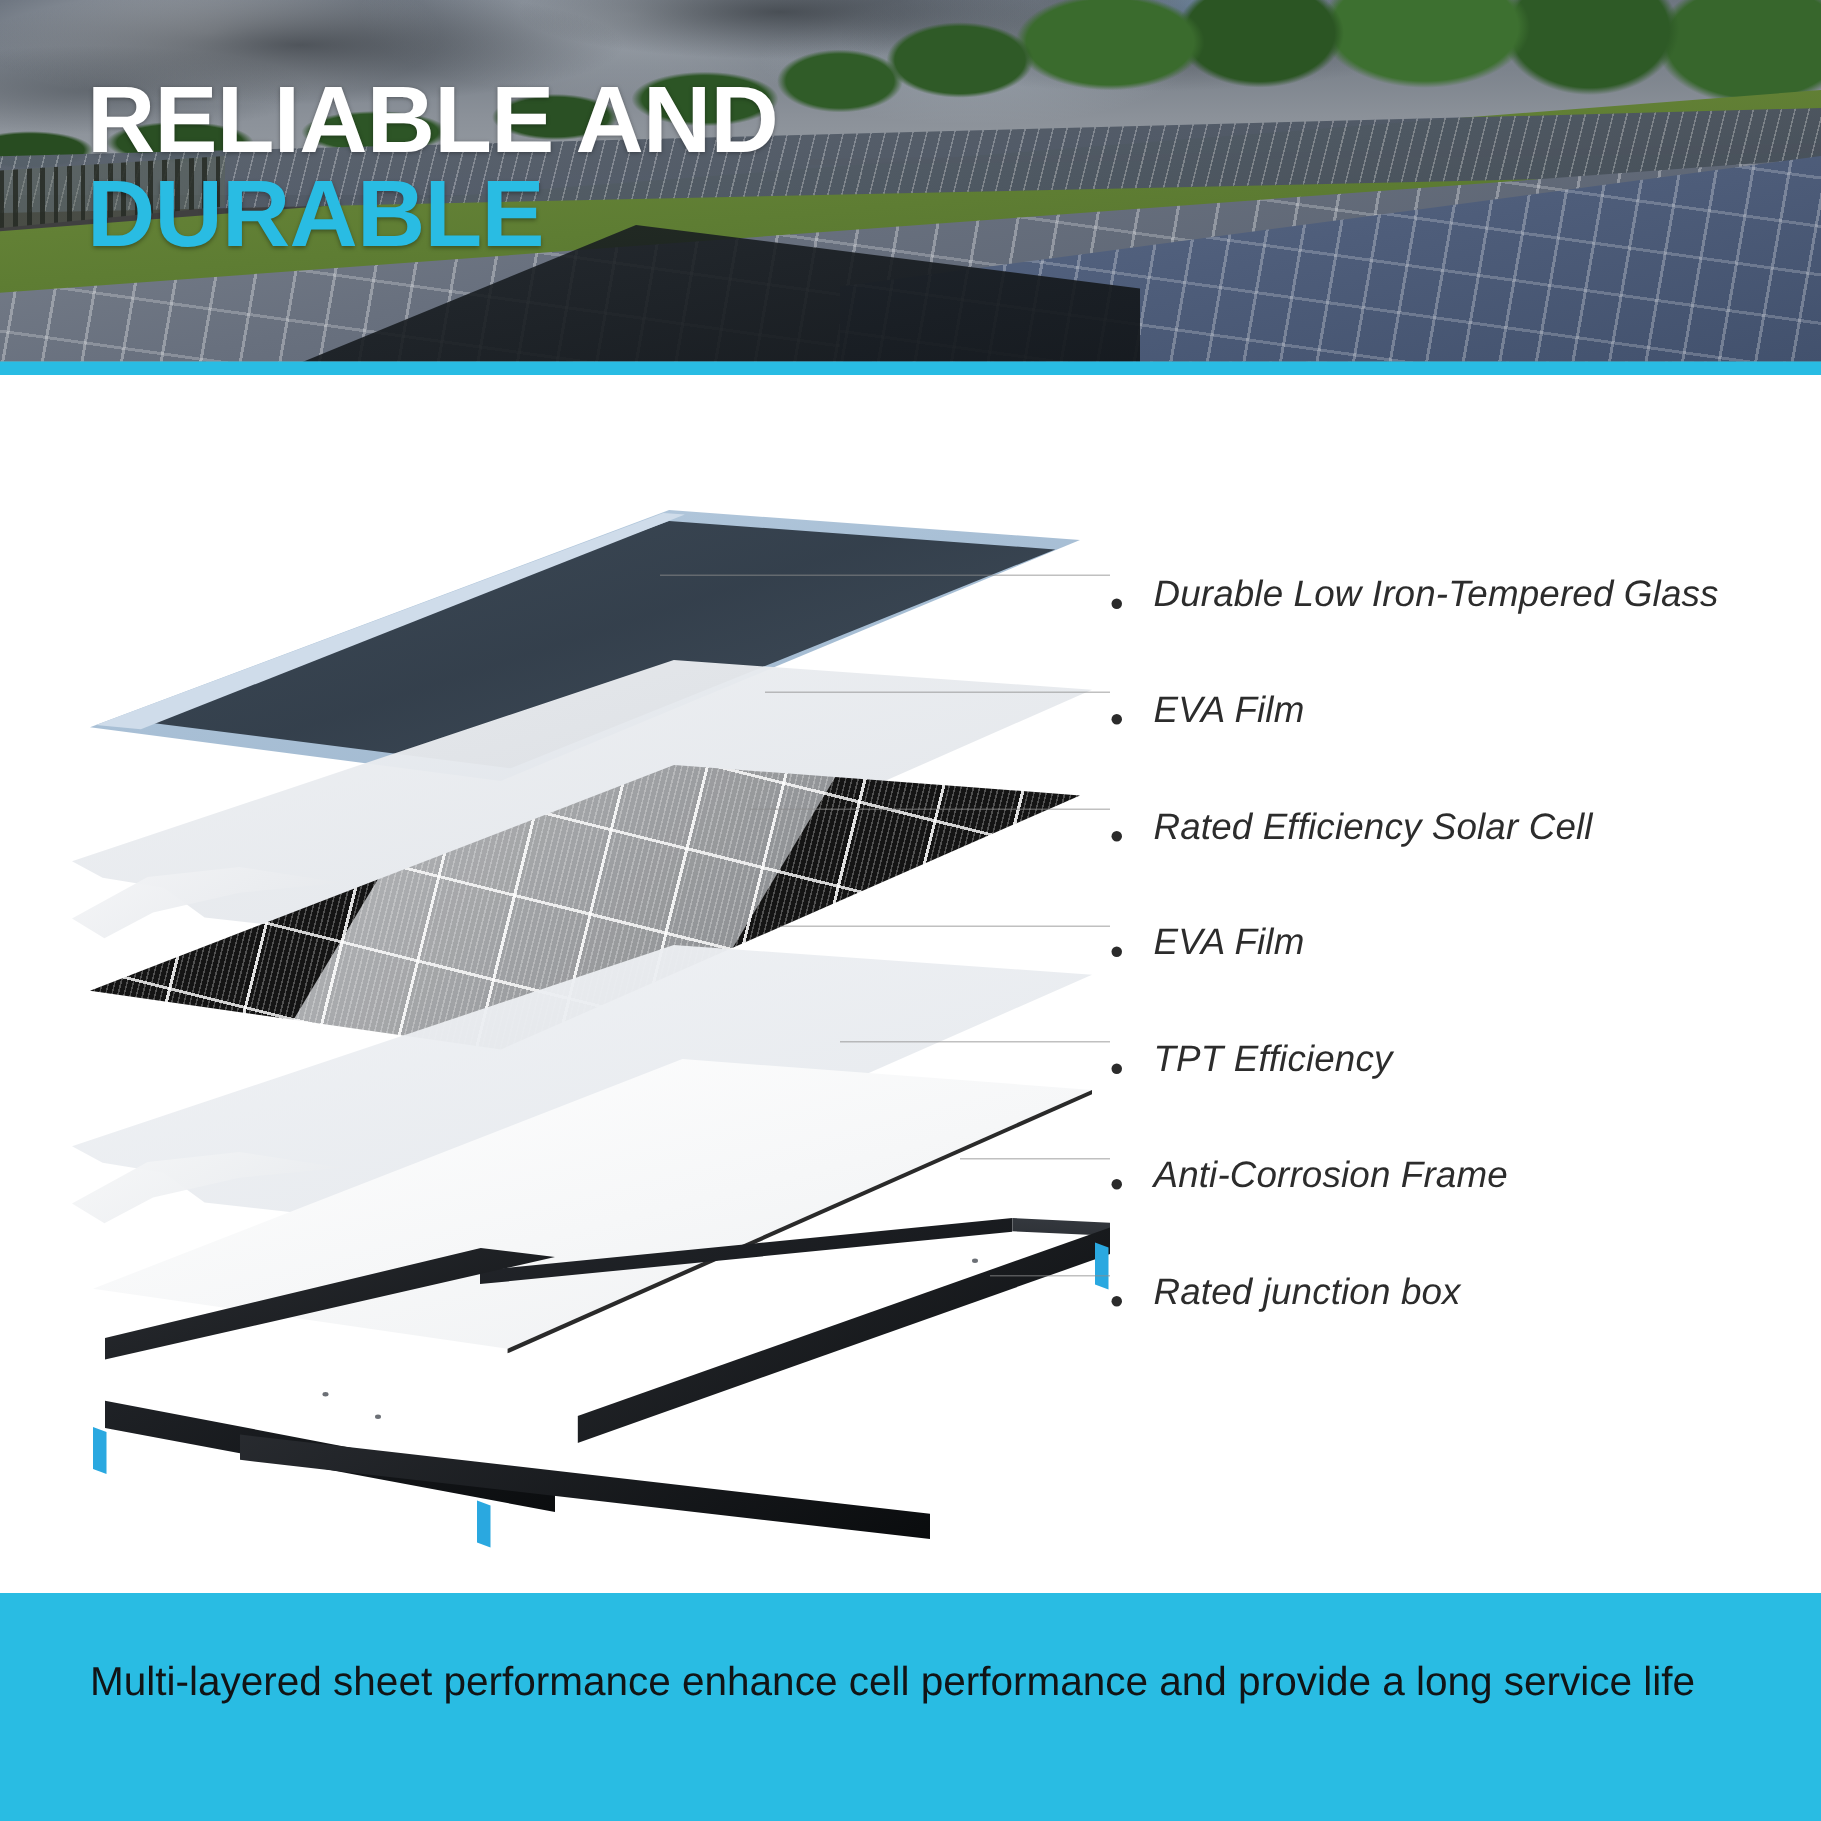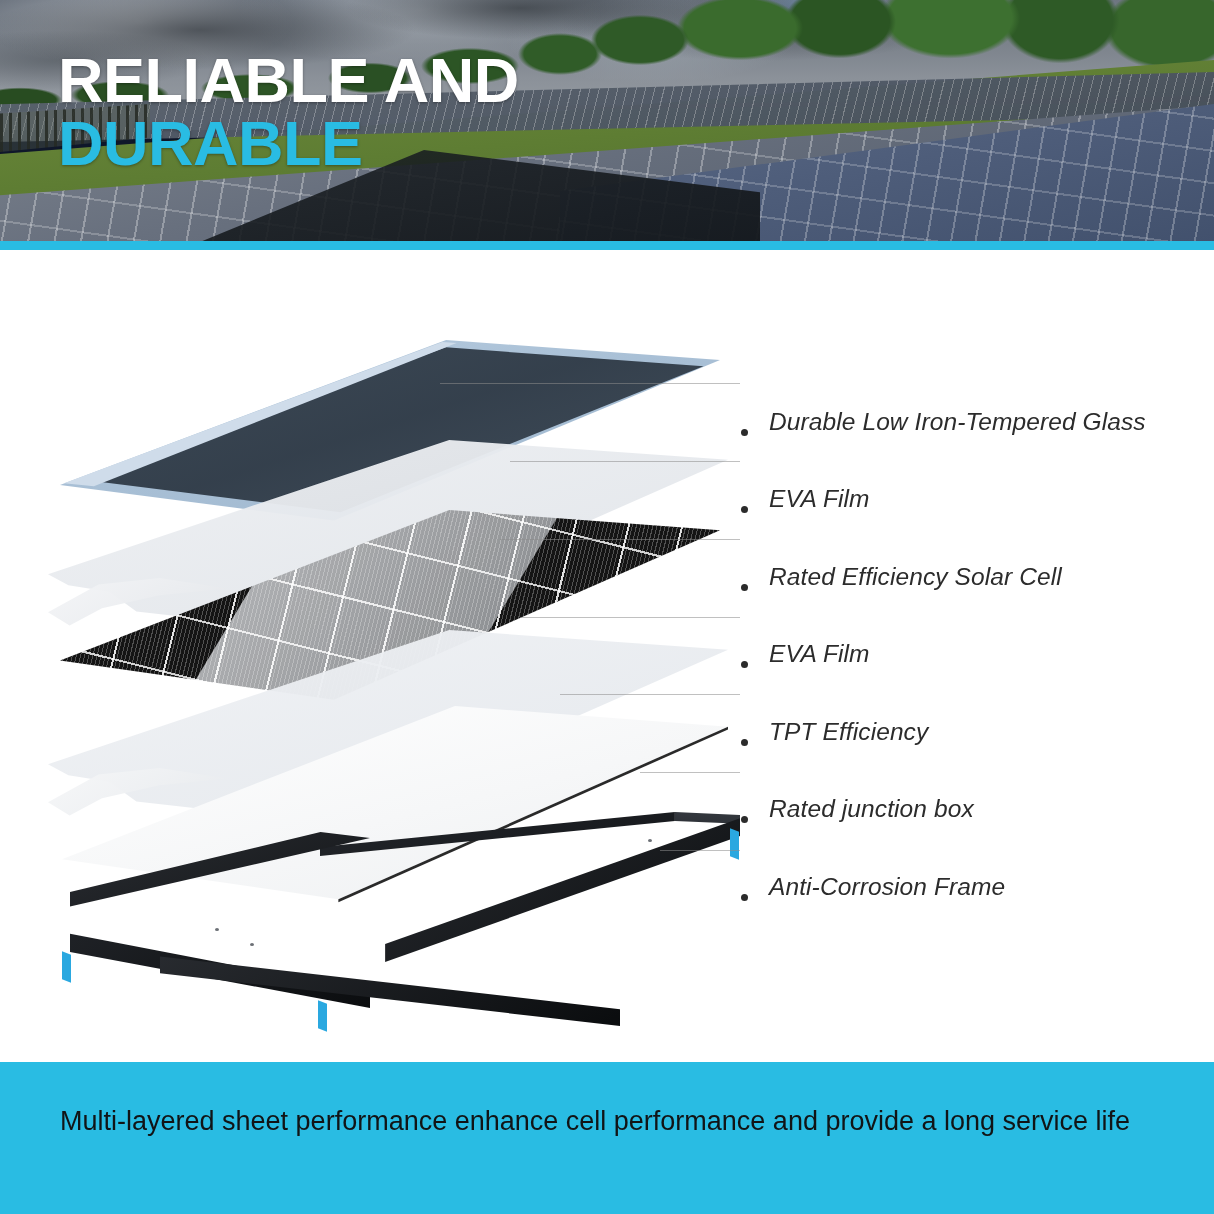--- a/index.html
+++ b/index.html
@@ -6,21 +6,21 @@
   html,body { width:1214px; height:1214px; overflow:hidden; }
   body {
     font-family:"Liberation Sans", sans-serif;
     background:#ffffff;
     position:relative;
   }
 
   
   #hero {
     position:absolute; left:0; top:0; width:1214px; height:241px;
-    overflow:hidden; background:#0f172a;
+    overflow:hidden; background:#404040;
   }
   .hero-sky {
     position:absolute; left:0; top:0; width:1214px; height:130px;
     background:
       radial-gradient(ellipse 220px 70px at 140px 22px, rgba(255,255,255,.42), rgba(255,255,255,0) 70%),
       radial-gradient(ellipse 260px 80px at 420px 10px, rgba(220,225,230,.40), rgba(255,255,255,0) 70%),
       radial-gradient(ellipse 200px 60px at 650px 40px, rgba(180,190,200,.45), rgba(255,255,255,0) 72%),
       linear-gradient(180deg,#6e7681 0%, #7c838c 35%, #8b9199 60%, #9aa0a6 100%);
   }
   .hero-sky-dark {
@@ -258,21 +258,21 @@
   .leader {
     position:absolute; height:1px; background:#8d8d8d; opacity:.55;
   }
 
   
   #features {
     position:absolute; left:741px; top:358px; width:470px;
   }
   .feat {
     position:relative; height:77.5px;
-    display:flex; align-items:flex-end;
+    display:flex; align-items:center;
   }
   .feat-bullet {
     width:7px; height:7px; border-radius:50%; background:#2b2b2b;
     margin-top:11px; flex:0 0 auto;
   }
   .feat-label {
     margin-left:21px;
     font-style:italic; font-size:24.5px; color:#2c2c2c;
     font-family:"Liberation Sans", sans-serif;
     letter-spacing:.1px; white-space:nowrap;
@@ -375,23 +375,23 @@
   <div class="feat">
     <span class="feat-bullet"></span>
     <span class="feat-label">EVA Film</span>
   </div>
   <div class="feat">
     <span class="feat-bullet"></span>
     <span class="feat-label">TPT Efficiency</span>
   </div>
   <div class="feat">
     <span class="feat-bullet"></span>
+    <span class="feat-label"> Anti-Corrosion Frame</span>
+  </div>
+  <div class="feat">
+    <span class="feat-bullet"></span>
     <span class="feat-label">Rated junction box</span>
-  </div>
-  <div class="feat">
-    <span class="feat-bullet"></span>
-    <span class="feat-label"> Anti-Corrosion Frame</span>
   </div>
 </div>
 
 <div id="footer">
   <div id="footer-text">Multi-layered sheet performance enhance cell performance and provide a long service life</div>
 </div>
 
 </body></html>

